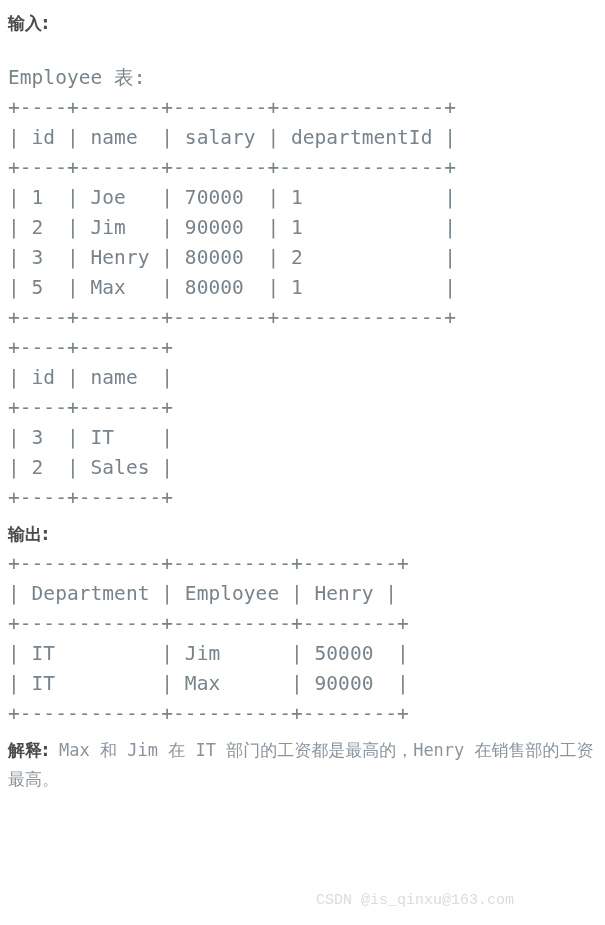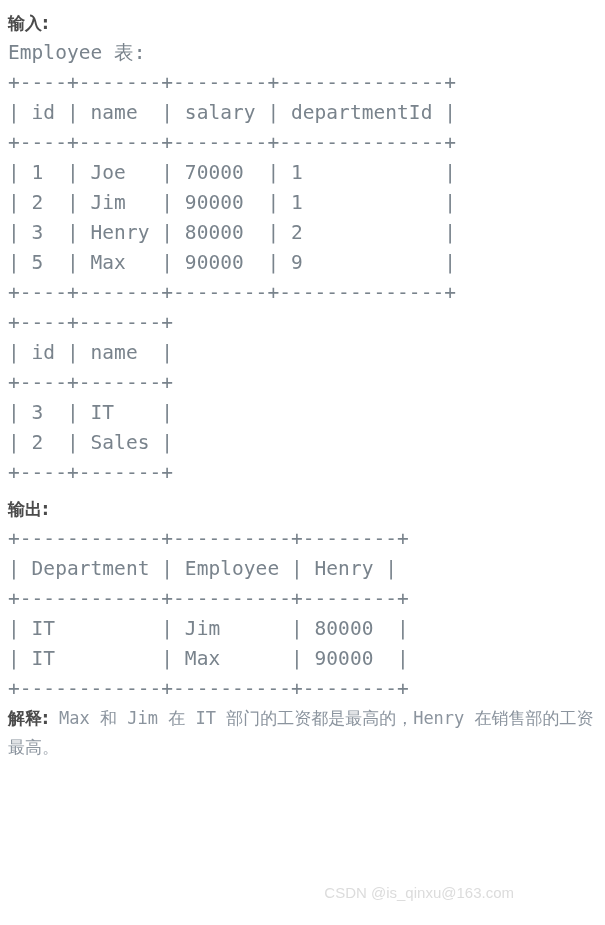--- a/index.html
+++ b/index.html
@@ -38,48 +38,49 @@
   .code {
     font-family: "DejaVu Sans Mono", "Liberation Mono", monospace;
     font-size: 19.5px;
     line-height: 30px;
     color: #79838c;
     white-space: pre;
     letter-spacing: 0.05px;
   }
   .code.label {
     color: #79838c;
+    margin-top: 25px;
   }
 
   .spacer-sm { height: 6px; }
 
   
   .explain {
     font-family: "DejaVu Sans", "Liberation Sans", sans-serif;
     font-size: 17px;
     line-height: 29px;
     color: #8b949e;
     width: 590px;
-    margin-top: 0;
+    margin-top: 7px;
   }
   .explain .lead {
     font-weight: bold;
     color: #4b4b4b;
   }
   .explain .mono {
     font-family: "DejaVu Sans Mono", "Liberation Mono", monospace;
     color: #8b949e;
     font-size: 17px;
   }
 
   .watermark {
     position: absolute;
     right: 12px;
-    bottom: 24px;
-    font-family: Liberation Sans, sans-serif;
+    bottom: 16px;
+    font-family: Liberation Mono, monospace;
     font-size: 15px;
     color: #dcdcdc;
     white-space: pre;
     margin-top: 33px;
   }
 </style>
 </head>
 <body>
 
 <div class="page">
@@ -88,21 +89,21 @@
 
   <div class="code label">Employee 表:</div>
 
   <div>
     <div class="code">+----+-------+--------+--------------+</div>
     <div class="code">| id | name  | salary | departmentId |</div>
     <div class="code">+----+-------+--------+--------------+</div>
     <div class="code">| 1  | Joe   | 70000  | 1            |</div>
     <div class="code">| 2  | Jim   | 90000  | 1            |</div>
     <div class="code">| 3  | Henry | 80000  | 2            |</div>
-    <div class="code">| 5  | Max   | 90000  | 9            |</div>
+    <div class="code">| 5  | Max   | 80000  | 1            |</div>
     <div class="code">+----+-------+--------+--------------+</div>
   </div>
 
 
   <div>
     <div class="code">+----+-------+</div>
     <div class="code">| id | name  |</div>
     <div class="code">+----+-------+</div>
     <div class="code">| 3  | IT    |</div>
     <div class="code">| 2  | Sales |</div>
@@ -110,21 +111,21 @@
   </div>
 
   <div class="spacer-sm"></div>
 
   <div class="heading">输出:</div>
 
   <div>
     <div class="code">+------------+----------+--------+</div>
     <div class="code">| Department | Employee | Henry |</div>
     <div class="code">+------------+----------+--------+</div>
-    <div class="code">| IT         | Jim      | 80000  |</div>
+    <div class="code">| IT         | Jim      | 50000  |</div>
     <div class="code">| IT         | Max      | 90000  |</div>
     <div class="code">+------------+----------+--------+</div>
   </div>
 
   <div class="explain"><span class="lead">解释:</span><span class="mono"> Max </span><span>和</span><span class="mono"> Jim </span><span>在</span><span class="mono"> IT </span><span>部门的工资都是最高的，</span><span class="mono">Henry </span><span>在销售部的工资最高。</span></div>
 
   <div class="watermark">CSDN @is_qinxu@163.com</div>
 
 </div>
 

